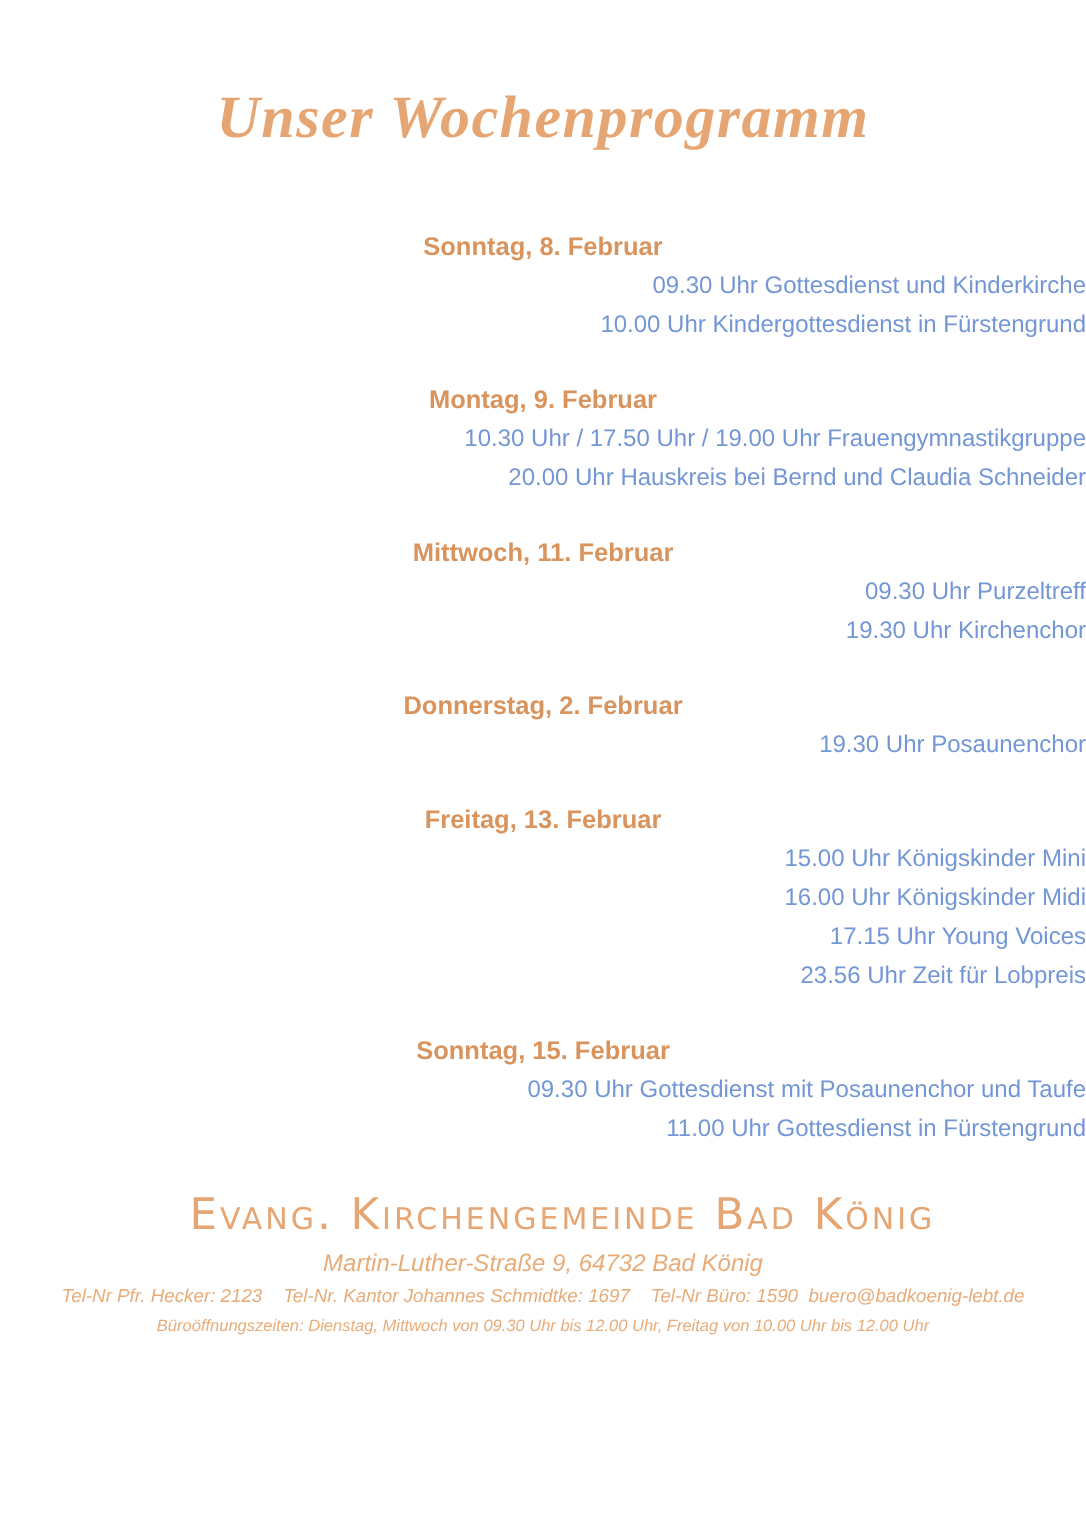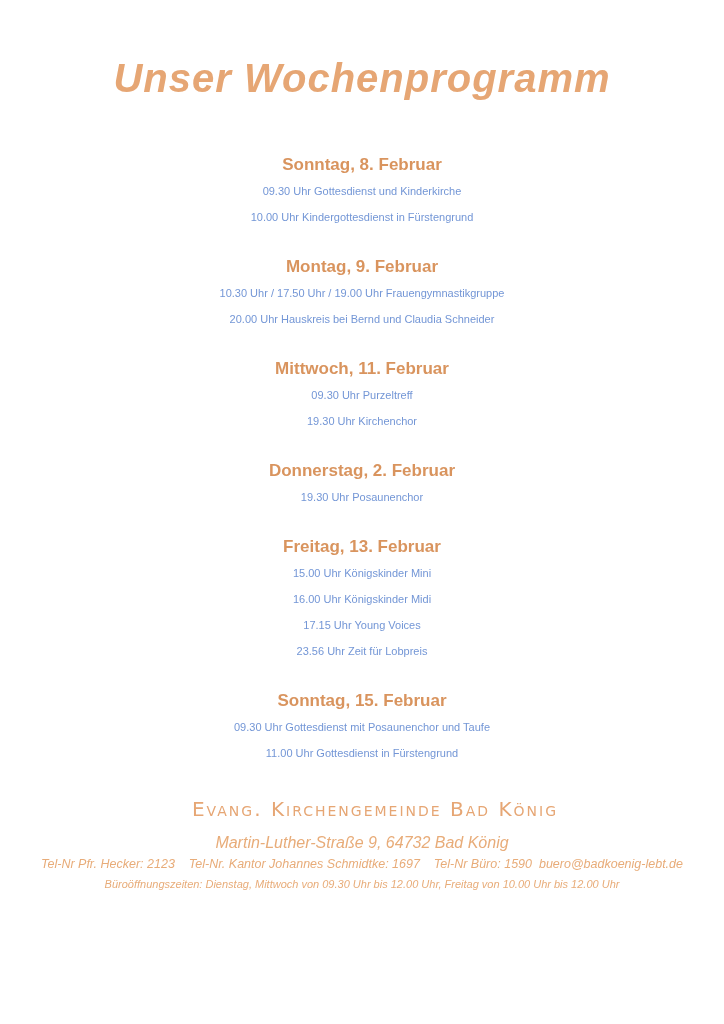--- a/index.html
+++ b/index.html
@@ -16,47 +16,48 @@
     height: 1024px;
     margin: 0 auto;
     background: var(--paper);
     font-family: "Liberation Sans", sans-serif;
     text-align: center;
     padding-top: 52px;
     overflow: hidden;
     position: relative;
   }
   .title {
-    font-family: Liberation Sans, sans-serif;
+    font-family: Liberation Serif, serif;
     font-style: italic;
     font-weight: bold;
     font-size: 40px;
     letter-spacing: 1px;
     color: var(--title-orange);
     line-height: 52px;
     margin-bottom: 26px;
   }
   .program { width: 100%; margin-top: 48px; }
   .day-section { margin-bottom: 24px; }
   .day-heading {
     font-size: 17px;
     font-weight: bold;
     color: var(--heading-orange);
     line-height: 26px;
   }
   .event-line {
-    font-size: 11px;
+    font-size: 16px;
     color: var(--event-blue);
     line-height: 26px;
+    text-align: right;
   }
   .footer { margin-top: 14px; }
   .org-name {
     font-family: "DejaVu Sans", sans-serif;
     font-variant: small-caps;
-    font-size: 20px;
+    font-size: 29px;
     letter-spacing: 2px;
     color: var(--title-orange);
     line-height: 38px;
     padding-left: 26px;
   }
   .footer-small {
     font-style: italic;
     color: var(--footer-orange);
     white-space: pre-wrap;
   }

